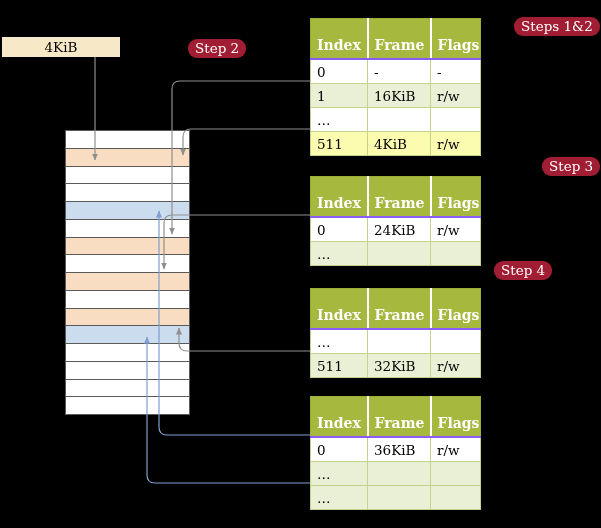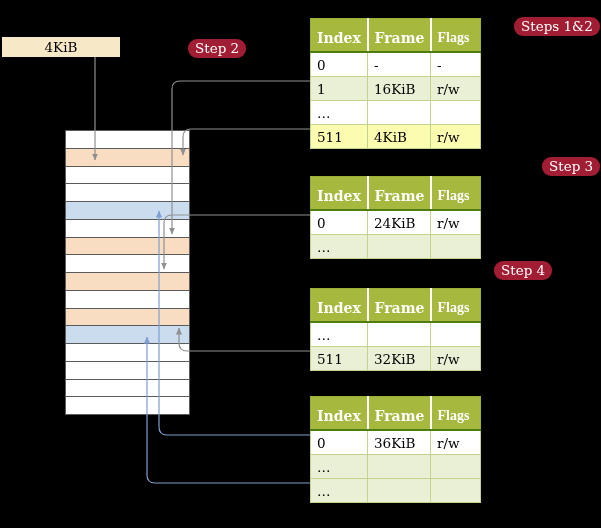--- a/index.html
+++ b/index.html
@@ -61,24 +61,24 @@
   }
   #ptable-1 { top:18px; }
   #ptable-2 { top:176px; }
   #ptable-3 { top:288px; }
   #ptable-4 { top:396px; }
 
   .ptable th {
     background:var(--table-header-bg,#a6b83d);
     color:var(--table-header-text,#fff);
     font-weight:bold; font-size:14px; text-align:left;
-    padding:9px 0 3px 6px; height:20px;
-    border-right:2px solid #fff; border-bottom:2px solid #4d7c0f;
-  }
-  .ptable th:last-child { border-right:1px solid var(--table-border,#9cae34);font-family:Liberation Serif, serif; }
+    padding:16px 0 3px 6px; height:20px;
+    border-right:2px solid #fff; border-bottom:2px solid #8b5cf6;
+  }
+  .ptable th:last-child { border-right:1px solid var(--table-border,#9cae34); }
 
   .ptable td {
     font-size:13.5px; color:#000; text-align:left;
     padding:2px 0 2px 6px; height:19px;
     border:1px solid #c3d28c;
     overflow:hidden; white-space:nowrap;
   }
   tr.v-white     td { background:var(--table-row-white,#fff); }
   tr.v-green     td { background:var(--table-row-green,#eaf0d5); }
   tr.v-highlight td { background:var(--table-row-highlight,#fcfcb0); }

